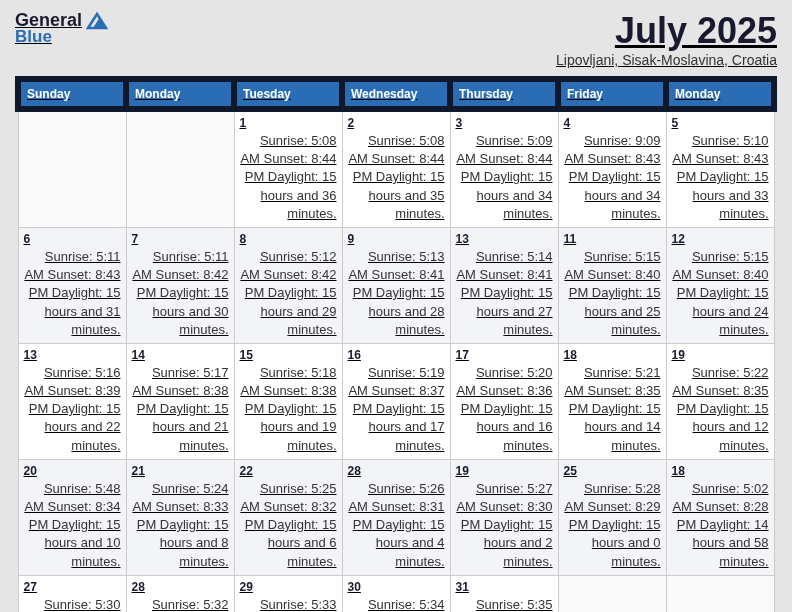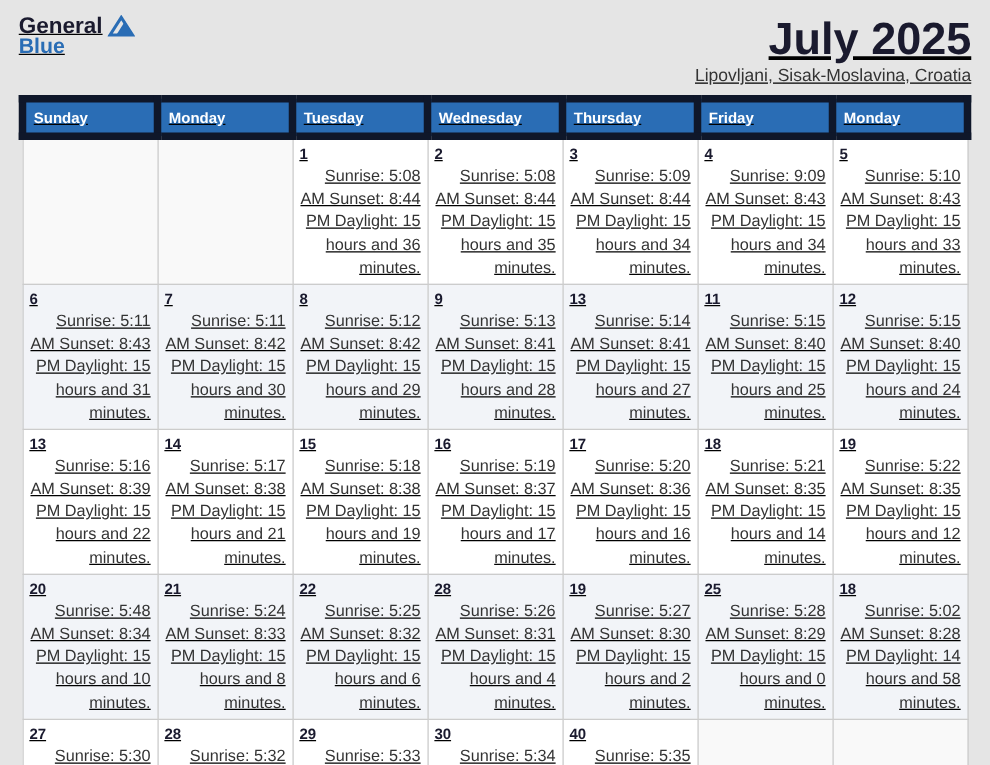--- a/index.html
+++ b/index.html
@@ -238,21 +238,21 @@
 Sunset: 8:24 PM
 Daylight: 14 hours and 51 minutes.</div>
           </td>
           <td>
             <div class="day-num">30</div>
             <div class="day-info">Sunrise: 5:34 AM
 Sunset: 8:23 PM
 Daylight: 14 hours and 49 minutes.</div>
           </td>
           <td>
-            <div class="day-num">40</div>
+            <div class="day-num">31</div>
             <div class="day-info">Sunrise: 5:35 AM
 Sunset: 8:22 PM
 Daylight: 14 hours and 46 minutes.</div>
           </td>
           <td class="empty"></td>
           <td class="empty"></td>
         </tr>
       </tbody>
   </table>
 </div>

